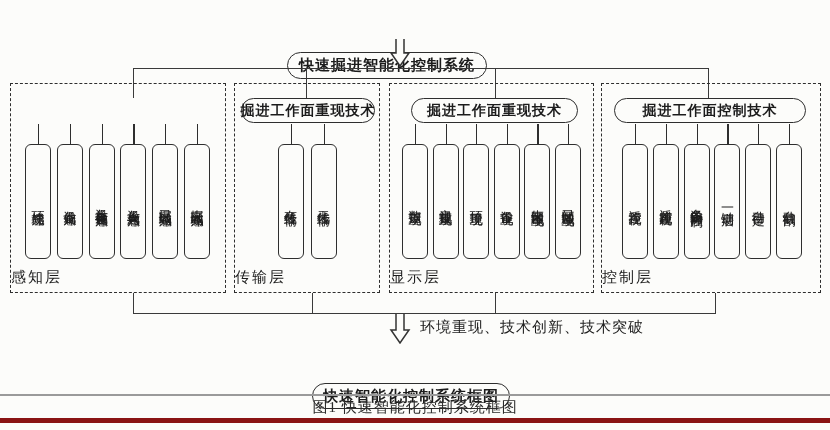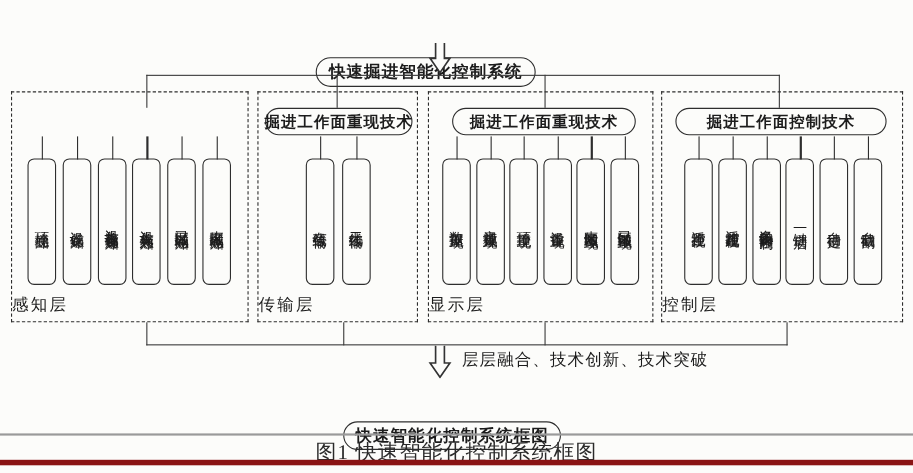--- a/index.html
+++ b/index.html
@@ -53,21 +53,21 @@
     font-size:15px;letter-spacing:2px;
   }
   .line{position:absolute;background:#3a3a3a;}
   .annotation{
     position:absolute;font-size:15px;letter-spacing:1px;white-space:nowrap;
   }
   .caption-rule{position:absolute;left:0;width:830px;height:1.5px;background:#9a9a9a;}
   .caption-bar{position:absolute;left:0;width:830px;height:5px;background:#8a1414;}
   .caption{
     position:absolute;left:0;width:830px;text-align:center;
-    font-size:19px;letter-spacing:1px;color:#2a2a2a;
+    font-size:15px;letter-spacing:1px;color:#2a2a2a;
   }
   svg{display:block;}
 </style>
 </head>
 <body>
 
 <div class="pill" style="left:287px;top:13px;width:200px;height:27px;">快速掘进智能化控制系统</div>
 
 <div class="abs" style="left:389px;top:39px;">
   <svg width="22" height="28" viewBox="0 0 22 28">
@@ -133,19 +133,19 @@
 <div class="line" style="left:495px;top:293px;width:1.3px;height:21px;"></div>
 <div class="line" style="left:715px;top:293px;width:1.3px;height:21px;"></div>
 <div class="line" style="left:133px;top:313px;width:583px;height:1.3px;"></div>
 
 <div class="abs" style="left:389px;top:314px;">
   <svg width="22" height="30" viewBox="0 0 22 30">
     <path d="M7 0 L7 16 L2 16 L11 29 L20 16 L15 16 L15 0" fill="#fcfcfa" stroke="#333333" stroke-width="1.5" stroke-linejoin="miter"></path>
   </svg>
 </div>
 
-<div class="annotation" style="left:420px;top:318px;">层层融合、技术创新、技术突破</div>
+<div class="annotation" style="left:420px;top:318px;">环境重现、技术创新、技术突破</div>
 
 <div class="pill" style="left:312px;top:344px;width:198px;height:26px;font-size:15px;">快速智能化控制系统框图</div>
 
 <div class="caption-rule" style="top:394px;"></div>
 <div class="caption" style="top:398px;">图1  快速智能化控制系统框图</div>
 <div class="caption-bar" style="top:418px;"></div>
 
 </body></html>

